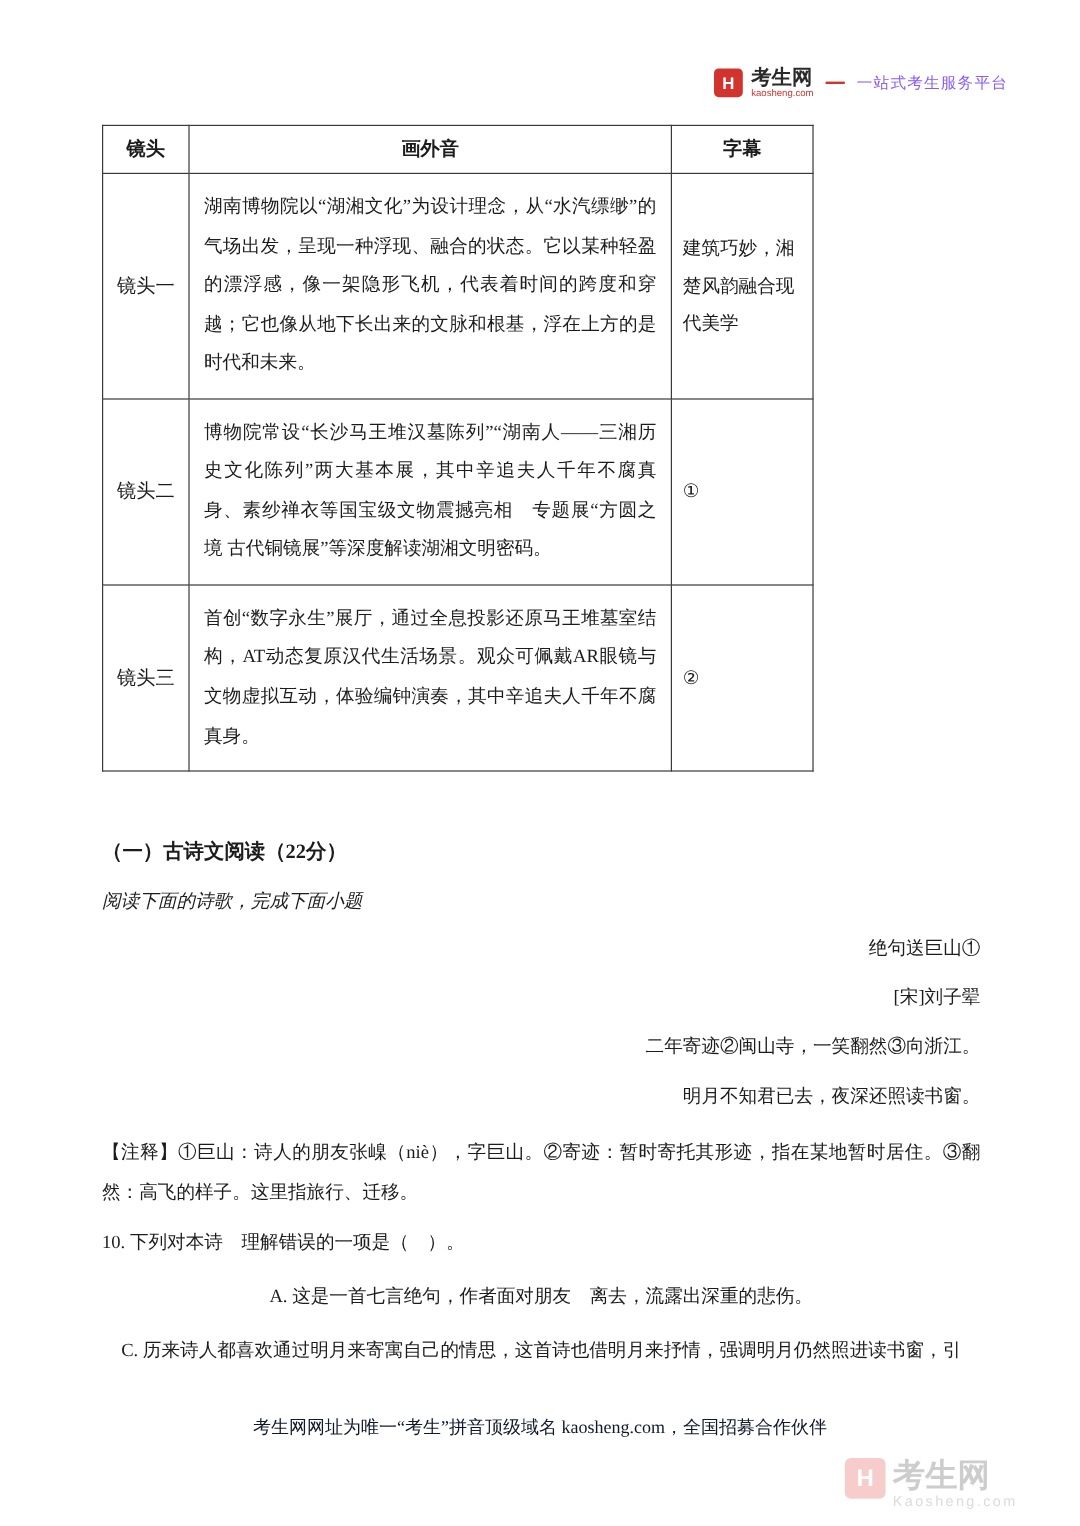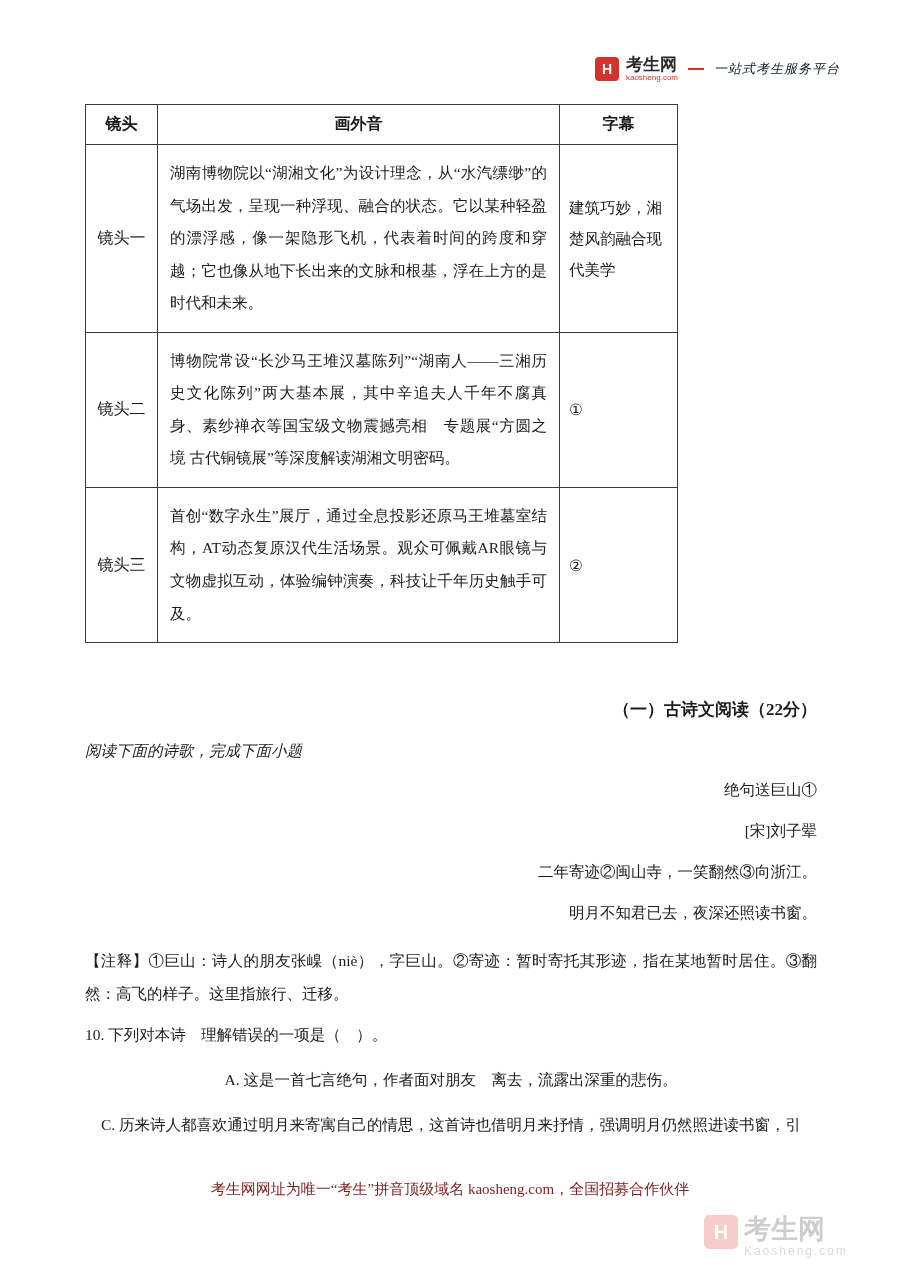--- a/index.html
+++ b/index.html
@@ -16,49 +16,49 @@
   .logo-icon {
     width:24px; height:24px; background:#d0342c; border-radius:4px;
     color:#fff; font-weight:bold; font-size:14px;
     display:flex; align-items:center; justify-content:center;
     font-family:"Liberation Sans",sans-serif;
   }
   .logo-text-block { display:flex; flex-direction:column; line-height:1.05; }
   .logo-name { font-size:17px; font-weight:bold; color:#2a2a2a; font-family:"Liberation Sans",sans-serif; }
   .logo-domain { font-size:8px; color:#d0342c; font-family:"Liberation Sans",sans-serif; }
   .logo-dash { width:16px; height:2px; background:#d0342c; margin:0 3px; }
-  .logo-tagline { font-size:13px; color:#0f172a; letter-spacing:1px;font-style:italic; }
+  .logo-tagline { font-size:13px; color:#8b5cf6; letter-spacing:1px; }
 
   
   .doc-table {
     position:absolute; top:104px; left:85px;
     border-collapse:collapse; table-layout:fixed; width:592px;
   }
   .doc-table th, .doc-table td { border:1.2px solid #3a3a3a; vertical-align:middle; }
   .doc-table th { font-size:16px; font-weight:bold; padding:9px 4px; text-align:center;margin-top:22px; }
   .col-lens  { width:72px; }
   .col-voice { width:402px; }
   .col-sub   { width:118px; }
   td.lens { text-align:center; font-size:16px; }
   td.voice { padding:12px 12px; font-size:15.5px; line-height:2.1; text-align:justify; }
   td.sub { padding:8px 9px; font-size:15.5px; line-height:2.0; text-align:left; }
 
   
   .content { position:absolute; top:698px; left:85px; width:732px; }
   .h-section { font-size:17px; font-weight:bold; margin:0 0 22px 0; }
-  .h-sub { font-size:17px; font-weight:bold; margin:0 0 20px 0;text-align:right; }
+  .h-sub { font-size:17px; font-weight:bold; margin:0 0 20px 0; }
   .intro { font-size:15.5px; margin:0 0 18px 0;font-style:italic; }
   .poem { text-align:right; font-size:15.5px; }
   .poem .pline { margin:0 0 20px 0; }
   .notes { font-size:15.5px; line-height:2.15; margin:4px 0 14px 0; text-align:justify; }
   .qstem { font-size:15.5px; margin:0 0 24px 0; }
   .option { font-size:15.5px; margin:0 0 24px 0;text-align:center; }
 
   
-  .footer { position:absolute; left:0; top:1180px; width:900px; text-align:center; font-size:15px; color:#7f1d1d; }
+  .footer { position:absolute; left:0; top:1180px; width:900px; text-align:center; font-size:15px; color:#0f172a; }
 
   
   .watermark { position:absolute; right:52px; bottom:14px; display:flex; align-items:flex-start; gap:6px; opacity:0.75; }
   .wm-icon {
     width:34px; height:34px; background:#f3bdb9; border-radius:5px;
     color:#ffffff; font-weight:bold; font-size:20px;
     display:flex; align-items:center; justify-content:center;
     font-family:"Liberation Sans",sans-serif;
   }
   .wm-text { display:flex; flex-direction:column; line-height:1.1; }
@@ -97,21 +97,21 @@
       <td class="voice">湖南博物院以“湖湘文化”为设计理念，从“水汽缥缈”的气场出发，呈现一种浮现、融合的状态。它以某种轻盈的漂浮感，像一架隐形飞机，代表着时间的跨度和穿越；它也像从地下长出来的文脉和根基，浮在上方的是时代和未来。</td>
       <td class="sub">建筑巧妙，湘楚风韵融合现代美学</td>
     </tr>
     <tr>
       <td class="lens">镜头二</td>
       <td class="voice">博物院常设“长沙马王堆汉墓陈列”“湖南人——三湘历史文化陈列”两大基本展，其中辛追夫人千年不腐真身、素纱禅衣等国宝级文物震撼亮相　专题展“方圆之境 古代铜镜展”等深度解读湖湘文明密码。</td>
       <td class="sub">①</td>
     </tr>
     <tr>
       <td class="lens">镜头三</td>
-      <td class="voice">首创“数字永生”展厅，通过全息投影还原马王堆墓室结构，AT动态复原汉代生活场景。观众可佩戴AR眼镜与文物虚拟互动，体验编钟演奏，科技让千年历史触手可及。</td>
+      <td class="voice">首创“数字永生”展厅，通过全息投影还原马王堆墓室结构，AT动态复原汉代生活场景。观众可佩戴AR眼镜与文物虚拟互动，体验编钟演奏，其中辛追夫人千年不腐真身。</td>
       <td class="sub">②</td>
     </tr>
   </tbody>
     </table>
 
   <div class="content">
     <p class="h-sub">（一）古诗文阅读（22分）</p>
     <p class="intro">阅读下面的诗歌，完成下面小题</p>
 
     <div class="poem">

